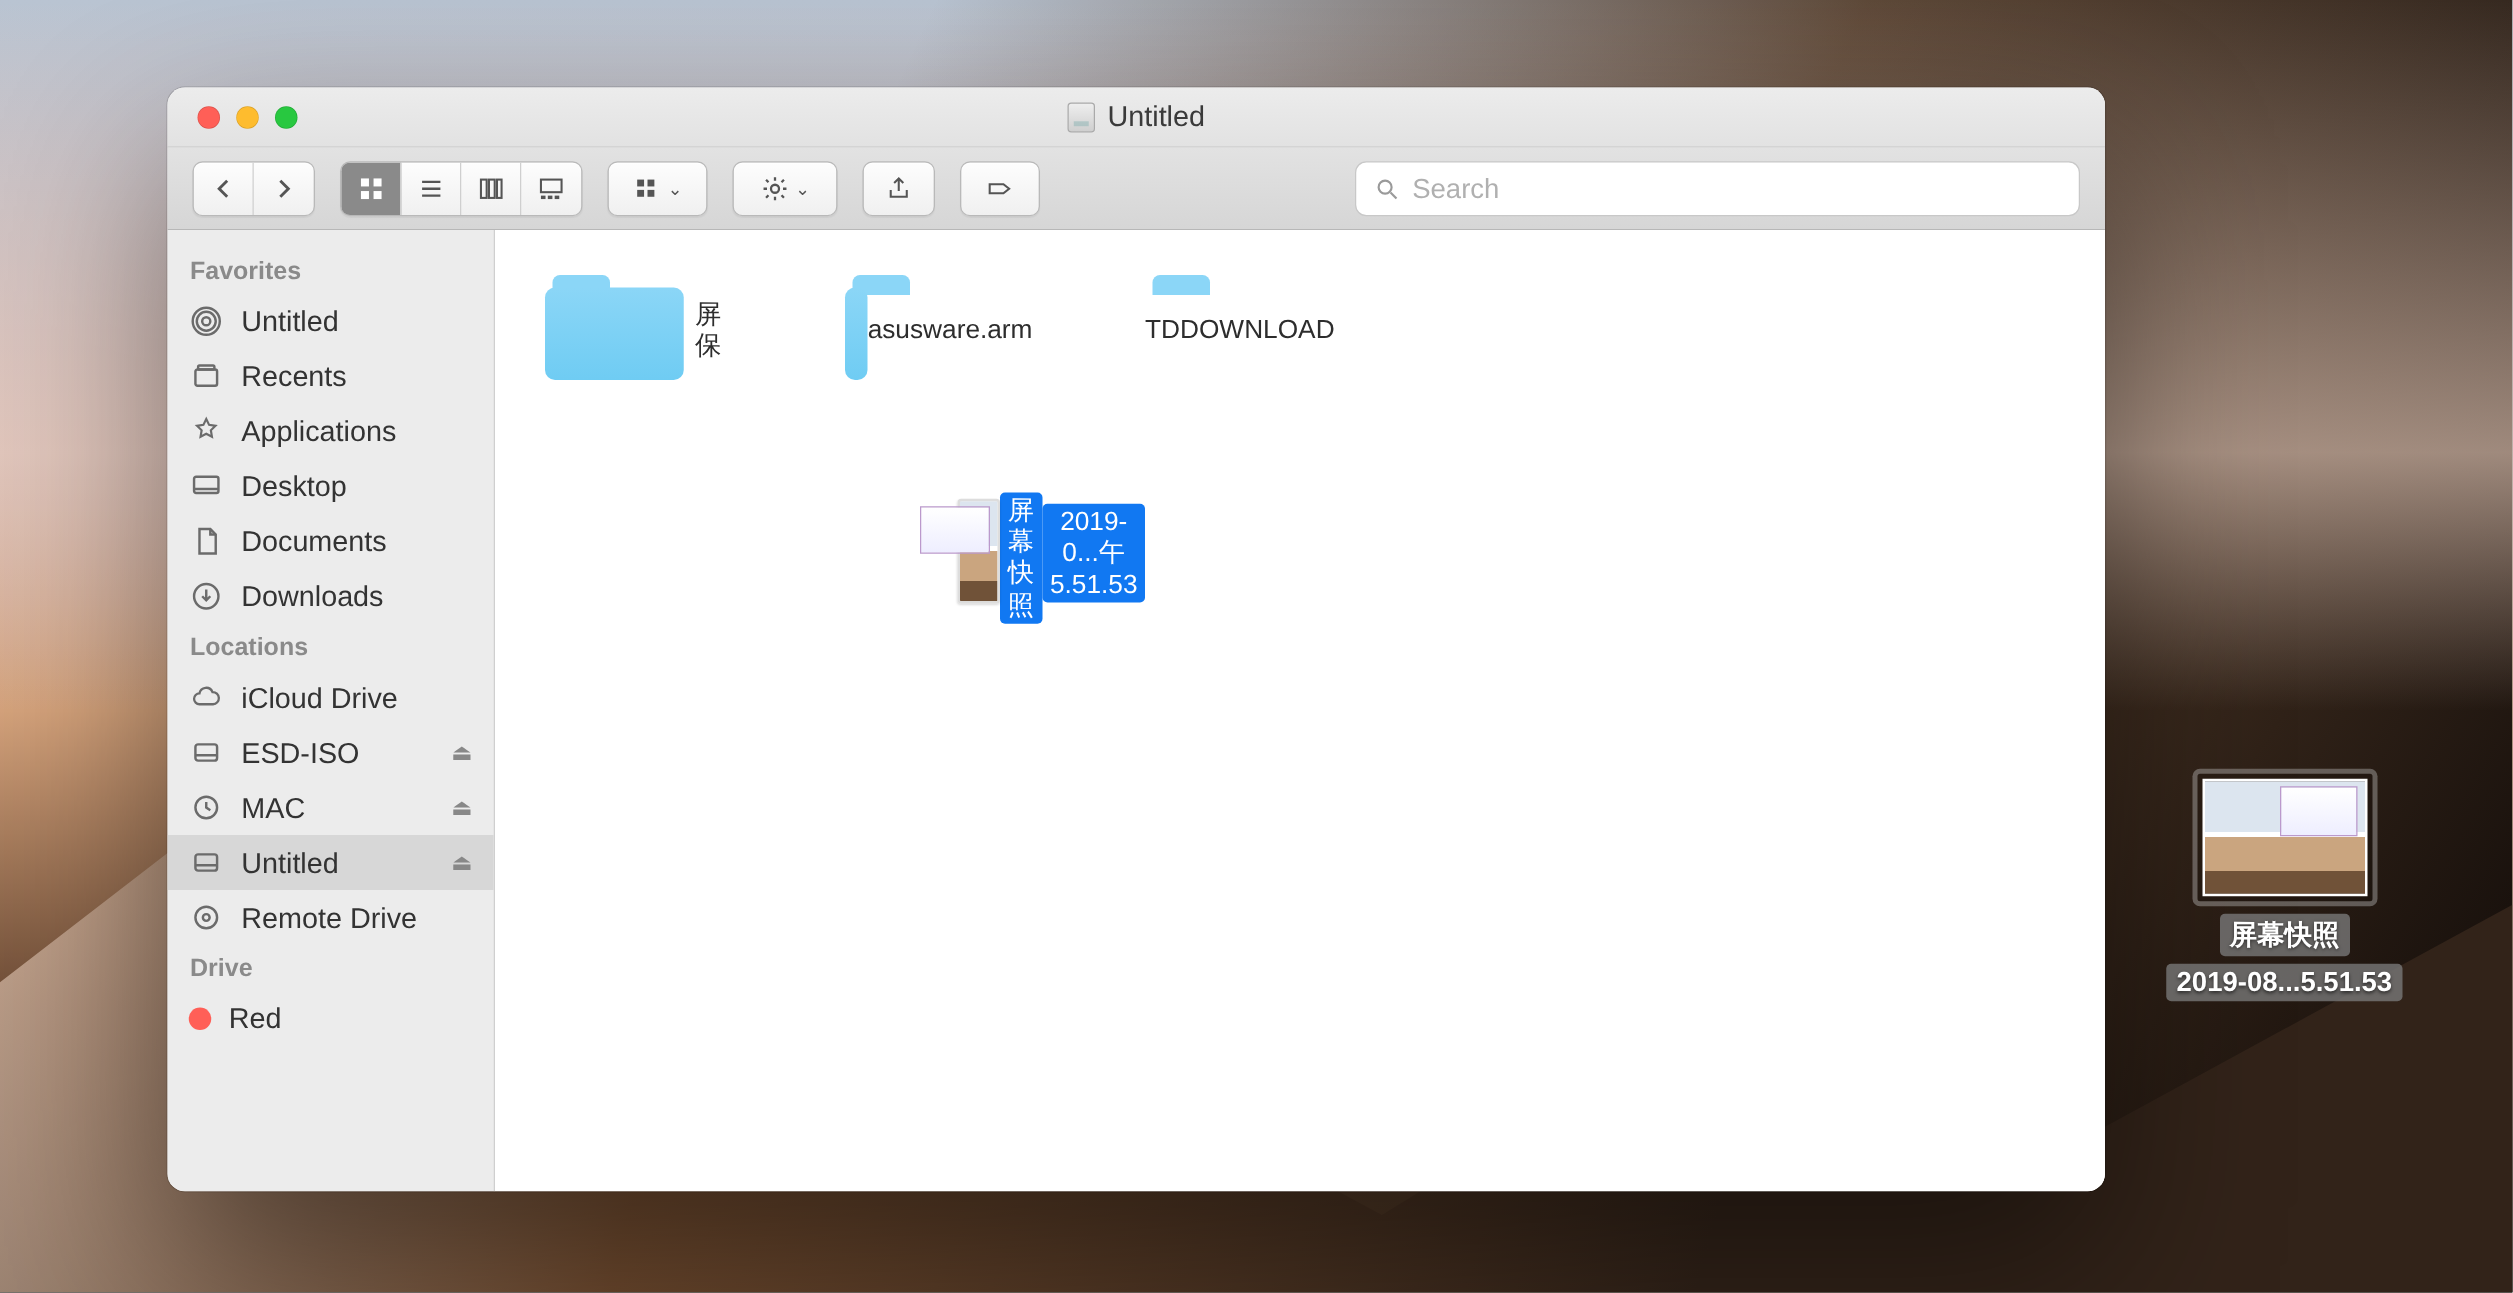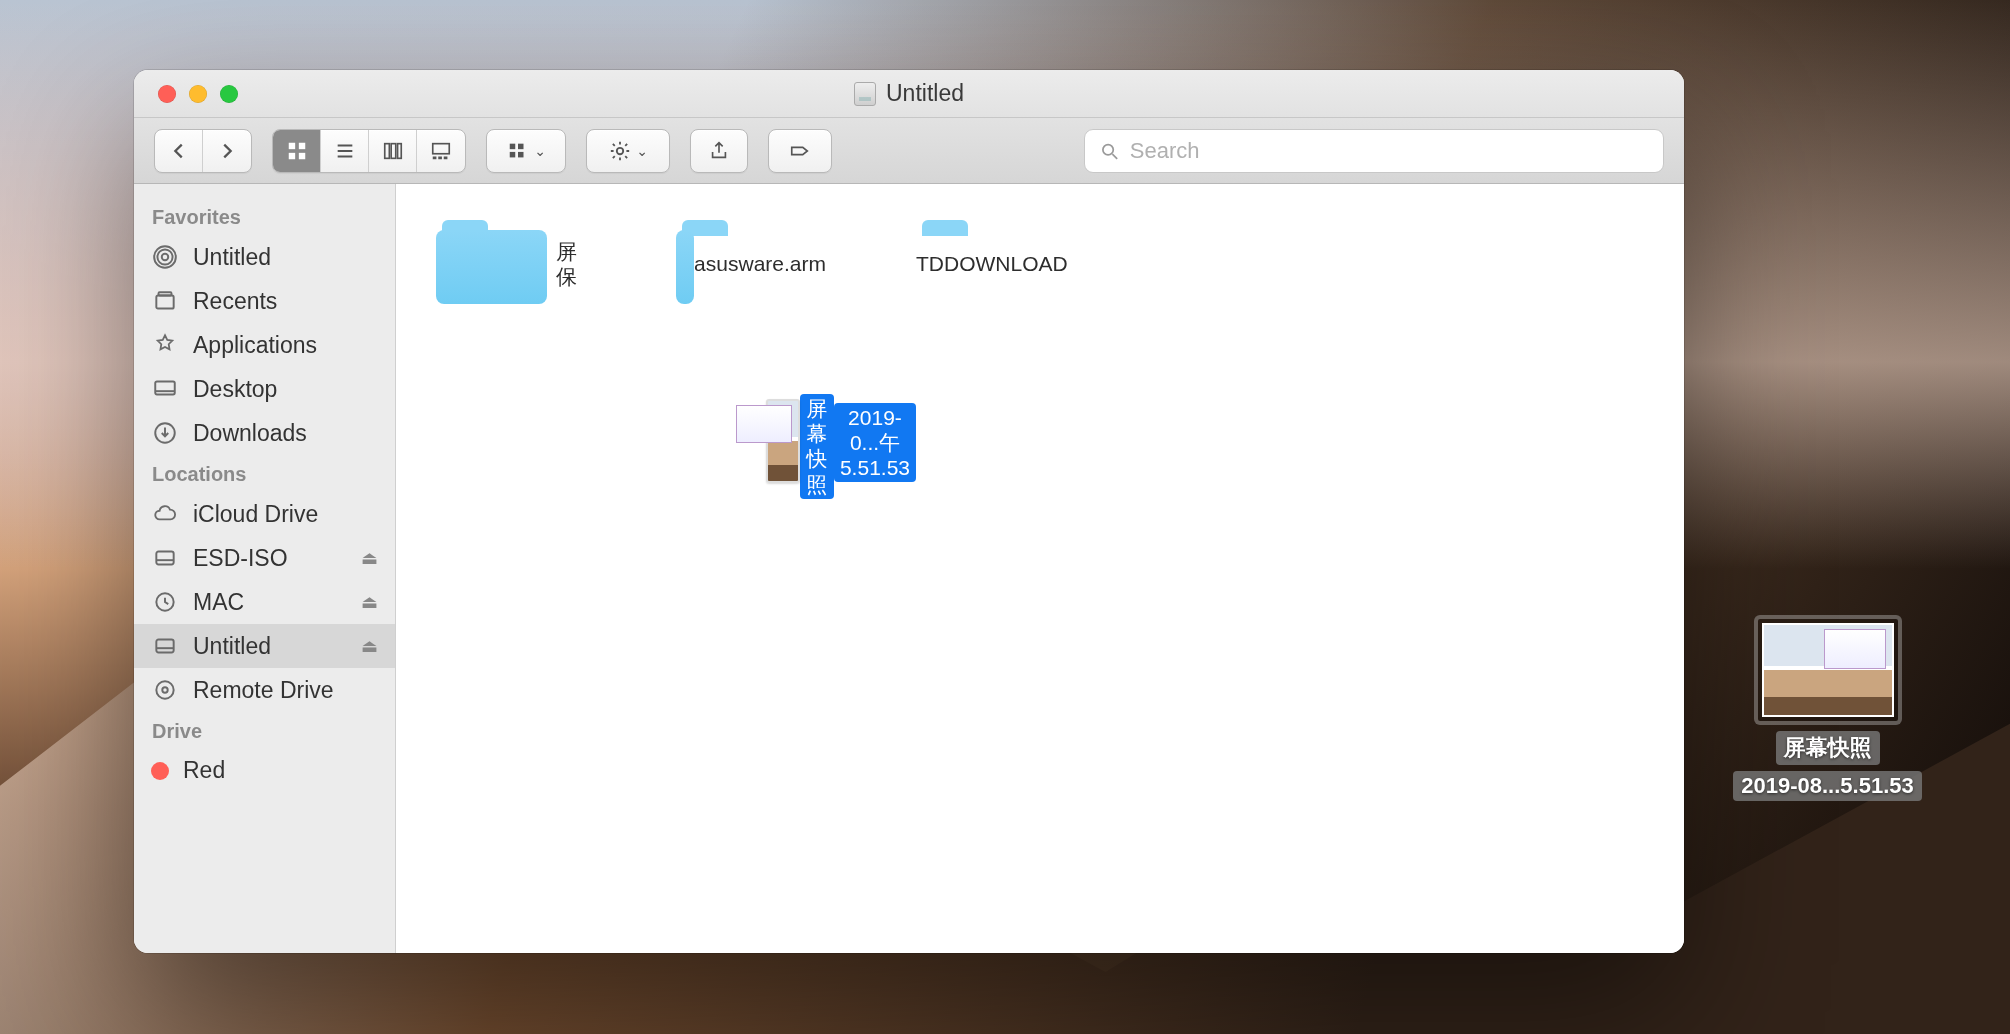--- a/index.html
+++ b/index.html
@@ -375,20 +375,29 @@
       <div class="side-item">
         <span class="ico">
           <svg viewBox="0 0 24 24">
               <rect x="3" y="5" width="18" height="12" rx="1.5" fill="none" stroke="currentColor" stroke-width="1.8"></rect>
               <path d="M3 14h18" stroke="currentColor" stroke-width="1.8"></path>
             </svg>
         </span>
         <span>Desktop</span>
       </div>
 
+      <div class="side-item">
+        <span class="ico">
+          <svg viewBox="0 0 24 24">
+              <path d="M7 3h8l4 4v14H7z" fill="none" stroke="currentColor" stroke-width="1.8"></path>
+              <path d="M15 3v4h4" fill="none" stroke="currentColor" stroke-width="1.8"></path>
+            </svg>
+        </span>
+        <span>Documents</span>
+      </div>
 
       <div class="side-item">
         <span class="ico">
           <svg viewBox="0 0 24 24">
               <circle cx="12" cy="12" r="9" fill="none" stroke="currentColor" stroke-width="1.8"></circle>
               <path d="M12 7v7M9 12l3 3 3-3" fill="none" stroke="currentColor" stroke-width="1.8"></path>
             </svg>
         </span>
         <span>Downloads</span>
       </div>

